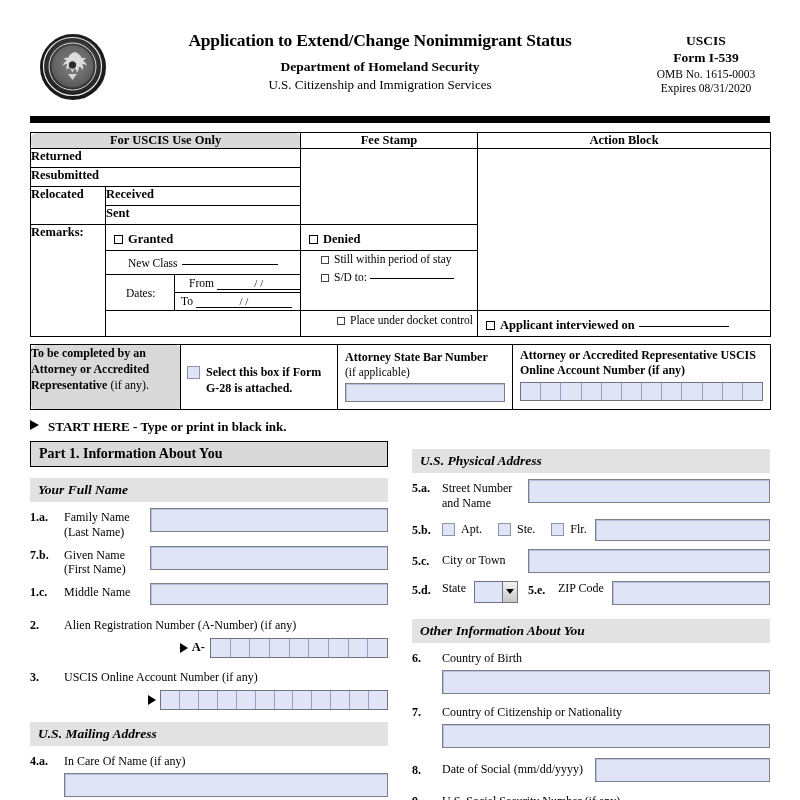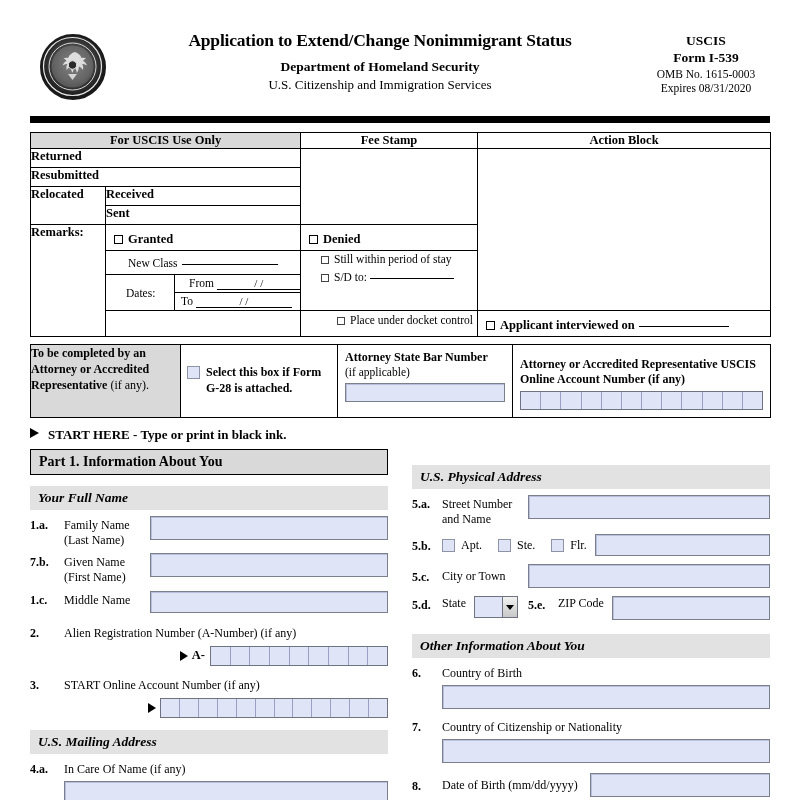--- a/index.html
+++ b/index.html
@@ -23,21 +23,21 @@
   .hr3{font-size:11.5px;}
   .hr4{font-size:11.5px;}
   .blackbar{margin:4px 30px 0 30px;height:7px;background:#000;}
 
   
   .tbl{border-collapse:collapse;table-layout:fixed;}
   .tbl td{border:1.2px solid #000;vertical-align:top;padding:0;}
 
   
   .uscisblock{margin:9px 30px 0 30px;width:740px;}
-  .g{background:#d9d9d9;}
+  .g{background:#d9d9d9;border-radius:6px;}
   .bold{font-weight:bold;}
   .lbl{font-size:12.5px;font-weight:bold;padding:2px 0 2px 6px;}
   .hdrcell{font-size:12.5px;font-weight:bold;text-align:center;padding:3px 0 3px 0;}
   .rowh{height:19px;}
 
   .cbx{display:inline-block;width:9px;height:9px;border:1.2px solid #000;
        background:#fff;vertical-align:-1px;margin-right:5px;box-sizing:border-box;}
   .cbx-sm{width:8px;height:8px;border:1px solid #444;}
   .rule{display:inline-block;border-bottom:1.4px solid #000;vertical-align:2px;}
 
@@ -251,21 +251,21 @@
         <div style="display:flex;align-items:flex-start;margin-top:12px;">
           <span class="ckbox" style="margin-top:1px;flex:0 0 13px"></span>
           <span style="font-size:12px;font-weight:bold;line-height:1.3">Select this box if Form G-28 is attached.</span>
         </div>
       </td>
       <td style="padding:5px 7px 7px 7px">
         <div style="font-size:12px;font-weight:bold;line-height:1.25">Attorney State Bar Number</div>
         <div style="font-size:11.5px;line-height:1.25">(if applicable)</div>
         <div class="fbox fbox-sh" style="height:19px;margin-top:4px"></div>
       </td>
-      <td style="padding:12px 7px 7px 7px">
+      <td style="padding:3px 7px 7px 7px">
         <div style="font-size:12px;font-weight:bold;line-height:1.25">Attorney or Accredited Representative USCIS Online Account Number (if any)</div>
         <div class="cells" style="height:19px;margin-top:4px">
               <i></i>
               <i></i>
               <i></i>
               <i></i>
               <i></i>
               <i></i>
               <i></i>
               <i></i>
@@ -323,21 +323,21 @@
             <i></i>
             <i></i>
             <i></i>
             <i></i>
             <i></i>
           </span>
       </div>
 
       <div class="row" style="margin-top:10px">
         <div class="num">3.</div>
-        <div class="cap grow">START Online Account Number (if any)</div>
+        <div class="cap grow">USCIS Online Account Number (if any)</div>
       </div>
       <div class="rightpush">
         <span class="arrowR"></span>
         <span class="cells" style="width:228px;height:20px">
             <i></i>
             <i></i>
             <i></i>
             <i></i>
             <i></i>
             <i></i>
@@ -355,21 +355,21 @@
       <div class="row">
         <div class="num">4.a.</div>
         <div class="cap grow">In Care Of Name (if any)</div>
       </div>
       <div class="fbox fbox-sh inp h24" style="margin:4px 0 0 34px"></div>
 
     </div>
 
     <div class="col">
 
-      <div class="secbar" style="margin-top:16px">U.S. Physical Address</div>
+      <div class="secbar" style="margin-top:8px">U.S. Physical Address</div>
 
       <div class="row">
         <div class="num w2">5.a.</div>
         <div class="cap w110">Street Number<br>and Name</div>
         <div class="grow fbox fbox-sh inp h24"></div>
       </div>
 
       <div class="row" style="align-items:center;margin-top:8px">
         <div class="num w2">5.b.</div>
         <div class="cklbl">
@@ -416,21 +416,21 @@
       <div class="fbox fbox-sh inp h24" style="margin:4px 0 0 30px"></div>
 
       <div class="row" style="margin-top:9px">
         <div class="num w2">7.</div>
         <div class="cap grow">Country of Citizenship or Nationality</div>
       </div>
       <div class="fbox fbox-sh inp h24" style="margin:4px 0 0 30px"></div>
 
       <div class="row" style="align-items:center;margin-top:10px">
         <div class="num w2">8.</div>
-        <div class="cap" style="padding-top:0">Date of Birth (mm/dd/yyyy)</div>
+        <div class="cap" style="padding-top:0">Date of Social (mm/dd/yyyy)</div>
         <div class="grow fbox fbox-sh inp h24" style="margin-left:12px"></div>
       </div>
 
       <div class="row" style="margin-top:10px">
         <div class="num w2">9.</div>
         <div class="cap grow">U.S. Social Security Number (if any)</div>
       </div>
 
     </div>
   </div>

